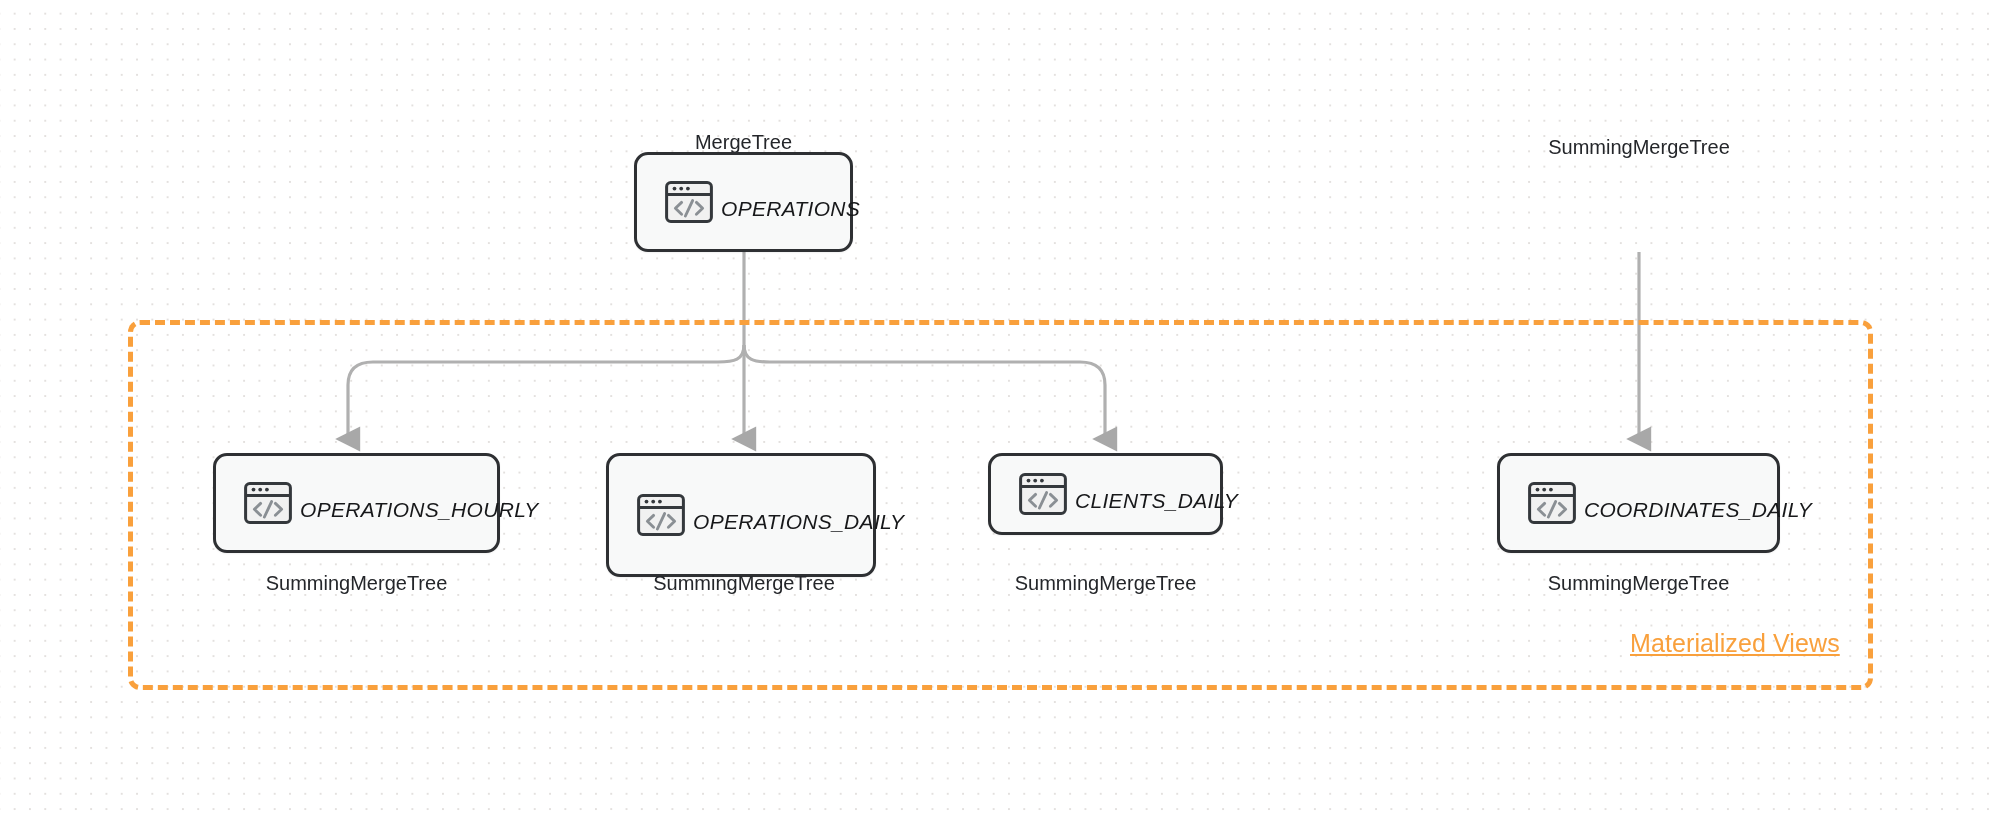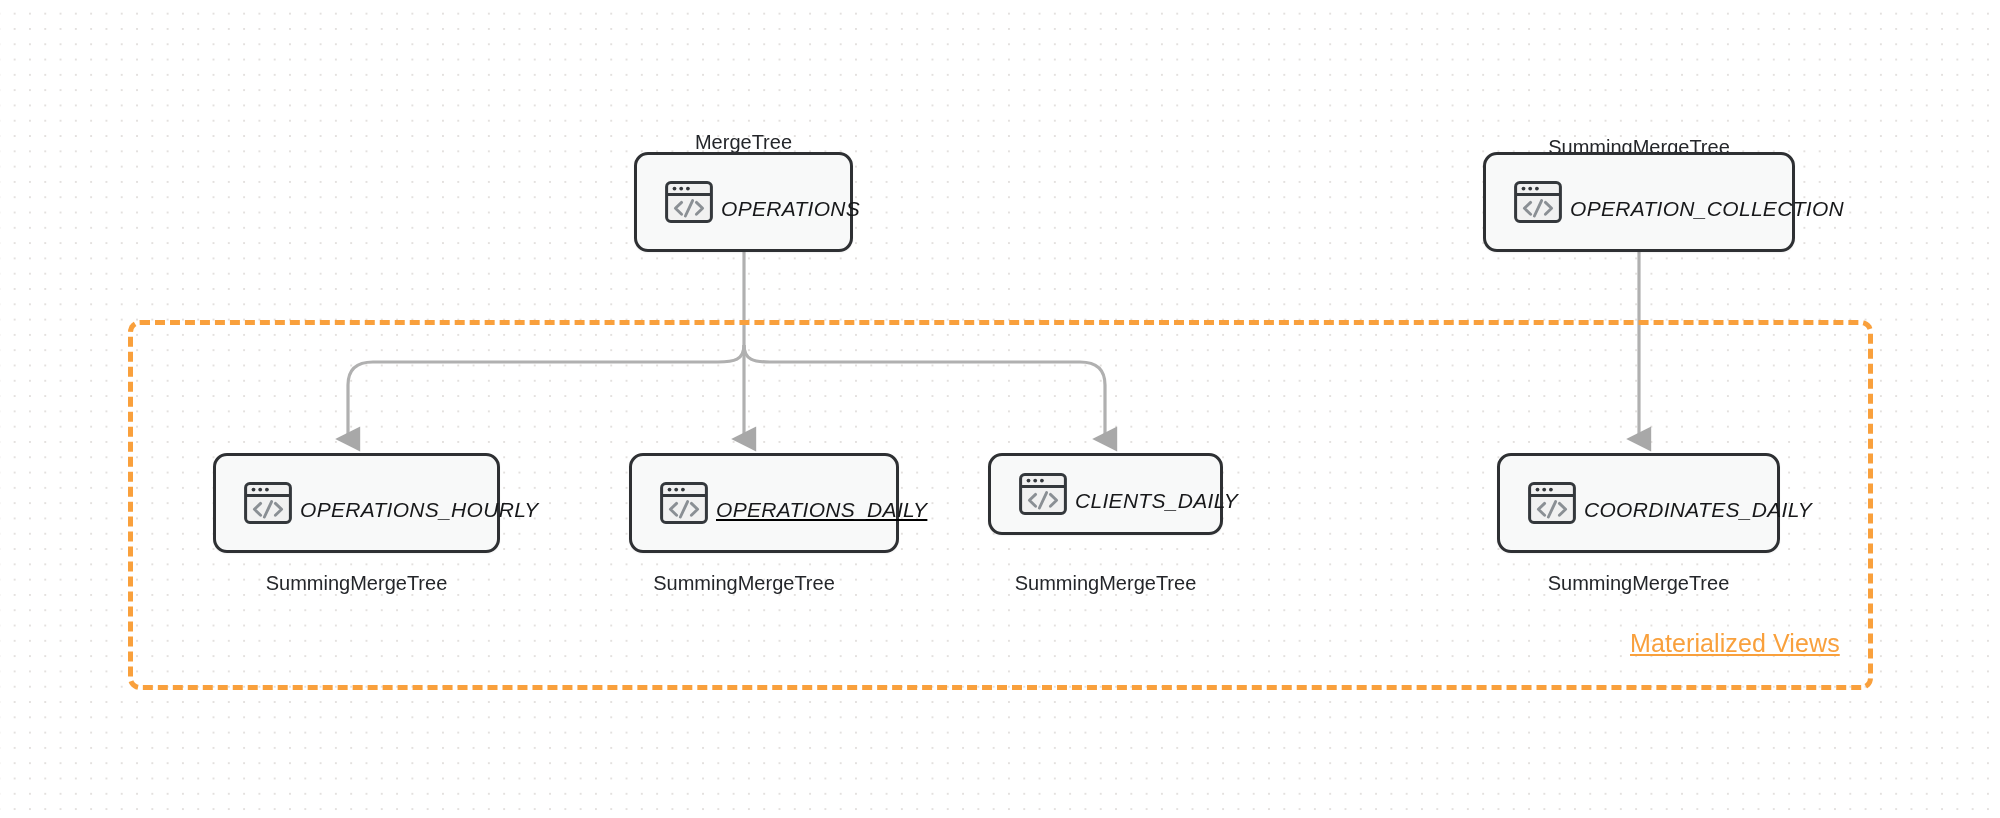--- a/index.html
+++ b/index.html
@@ -119,54 +119,39 @@
         <circle cx="24.9" cy="12.6" r="1.9" fill="#34383c"></circle>
         <path d="M 18.6 26.4 L 12.4 32.3 L 18.6 38.2" stroke="#8a8f94" stroke-width="2.9" fill="none" stroke-linecap="round" stroke-linejoin="round"></path>
         <path d="M 33.4 26.4 L 39.6 32.3 L 33.4 38.2" stroke="#8a8f94" stroke-width="2.9" fill="none" stroke-linecap="round" stroke-linejoin="round"></path>
         <path d="M 29.6 24.6 L 22.4 40.0" stroke="#8a8f94" stroke-width="2.9" fill="none" stroke-linecap="round"></path>
       </svg>
     </span>
     <span class="node-label">OPERATIONS</span>
   </div>
 
   <div class="node-caption" style="left:1483px; top:126px; width:312px;">SummingMergeTree</div>
-  <div class="node" style="left:1483px; top:152px; width:312px; height:100px;">
-    <span class="node-icon">
-      <svg viewBox="0 0 52 52" width="52" height="52" aria-hidden="true">
-        <rect x="3.6" y="6.5" width="44.8" height="39" rx="4.2" fill="#f1f1f1" stroke="#34383c" stroke-width="3"></rect>
-        <path d="M 3.6 18.5 H 48.4" stroke="#34383c" stroke-width="3" fill="none"></path>
-        <circle cx="11.5" cy="12.6" r="1.9" fill="#34383c"></circle>
-        <circle cx="18.2" cy="12.6" r="1.9" fill="#34383c"></circle>
-        <circle cx="24.9" cy="12.6" r="1.9" fill="#34383c"></circle>
-        <path d="M 18.6 26.4 L 12.4 32.3 L 18.6 38.2" stroke="#8a8f94" stroke-width="2.9" fill="none" stroke-linecap="round" stroke-linejoin="round"></path>
-        <path d="M 33.4 26.4 L 39.6 32.3 L 33.4 38.2" stroke="#8a8f94" stroke-width="2.9" fill="none" stroke-linecap="round" stroke-linejoin="round"></path>
-        <path d="M 29.6 24.6 L 22.4 40.0" stroke="#8a8f94" stroke-width="2.9" fill="none" stroke-linecap="round"></path>
-      </svg>
-    </span>
-    <span class="node-label">OPERATION_COLLECTION</span>
-  </div>
 
   <div class="node" style="left:213px; top:453px; width:287px; height:100px;">
     <span class="node-icon">
       <svg viewBox="0 0 52 52" width="52" height="52" aria-hidden="true">
         <rect x="3.6" y="6.5" width="44.8" height="39" rx="4.2" fill="#f1f1f1" stroke="#34383c" stroke-width="3"></rect>
         <path d="M 3.6 18.5 H 48.4" stroke="#34383c" stroke-width="3" fill="none"></path>
         <circle cx="11.5" cy="12.6" r="1.9" fill="#34383c"></circle>
         <circle cx="18.2" cy="12.6" r="1.9" fill="#34383c"></circle>
         <circle cx="24.9" cy="12.6" r="1.9" fill="#34383c"></circle>
         <path d="M 18.6 26.4 L 12.4 32.3 L 18.6 38.2" stroke="#8a8f94" stroke-width="2.9" fill="none" stroke-linecap="round" stroke-linejoin="round"></path>
         <path d="M 33.4 26.4 L 39.6 32.3 L 33.4 38.2" stroke="#8a8f94" stroke-width="2.9" fill="none" stroke-linecap="round" stroke-linejoin="round"></path>
         <path d="M 29.6 24.6 L 22.4 40.0" stroke="#8a8f94" stroke-width="2.9" fill="none" stroke-linecap="round"></path>
       </svg>
     </span>
     <span class="node-label">OPERATIONS_HOURLY</span>
   </div>
   <div class="node-caption" style="left:213px; top:562px; width:287px;">SummingMergeTree</div>
 
-  <div class="node" style="left:629px; top:453px; width:270px; height:100px;text-decoration:underline;">
+  <div class="node" style="left:606px; top:453px; width:270px; height:124px;">
     <span class="node-icon">
       <svg viewBox="0 0 52 52" width="52" height="52" aria-hidden="true">
         <rect x="3.6" y="6.5" width="44.8" height="39" rx="4.2" fill="#f1f1f1" stroke="#34383c" stroke-width="3"></rect>
         <path d="M 3.6 18.5 H 48.4" stroke="#34383c" stroke-width="3" fill="none"></path>
         <circle cx="11.5" cy="12.6" r="1.9" fill="#34383c"></circle>
         <circle cx="18.2" cy="12.6" r="1.9" fill="#34383c"></circle>
         <circle cx="24.9" cy="12.6" r="1.9" fill="#34383c"></circle>
         <path d="M 18.6 26.4 L 12.4 32.3 L 18.6 38.2" stroke="#8a8f94" stroke-width="2.9" fill="none" stroke-linecap="round" stroke-linejoin="round"></path>
         <path d="M 33.4 26.4 L 39.6 32.3 L 33.4 38.2" stroke="#8a8f94" stroke-width="2.9" fill="none" stroke-linecap="round" stroke-linejoin="round"></path>
         <path d="M 29.6 24.6 L 22.4 40.0" stroke="#8a8f94" stroke-width="2.9" fill="none" stroke-linecap="round"></path>

